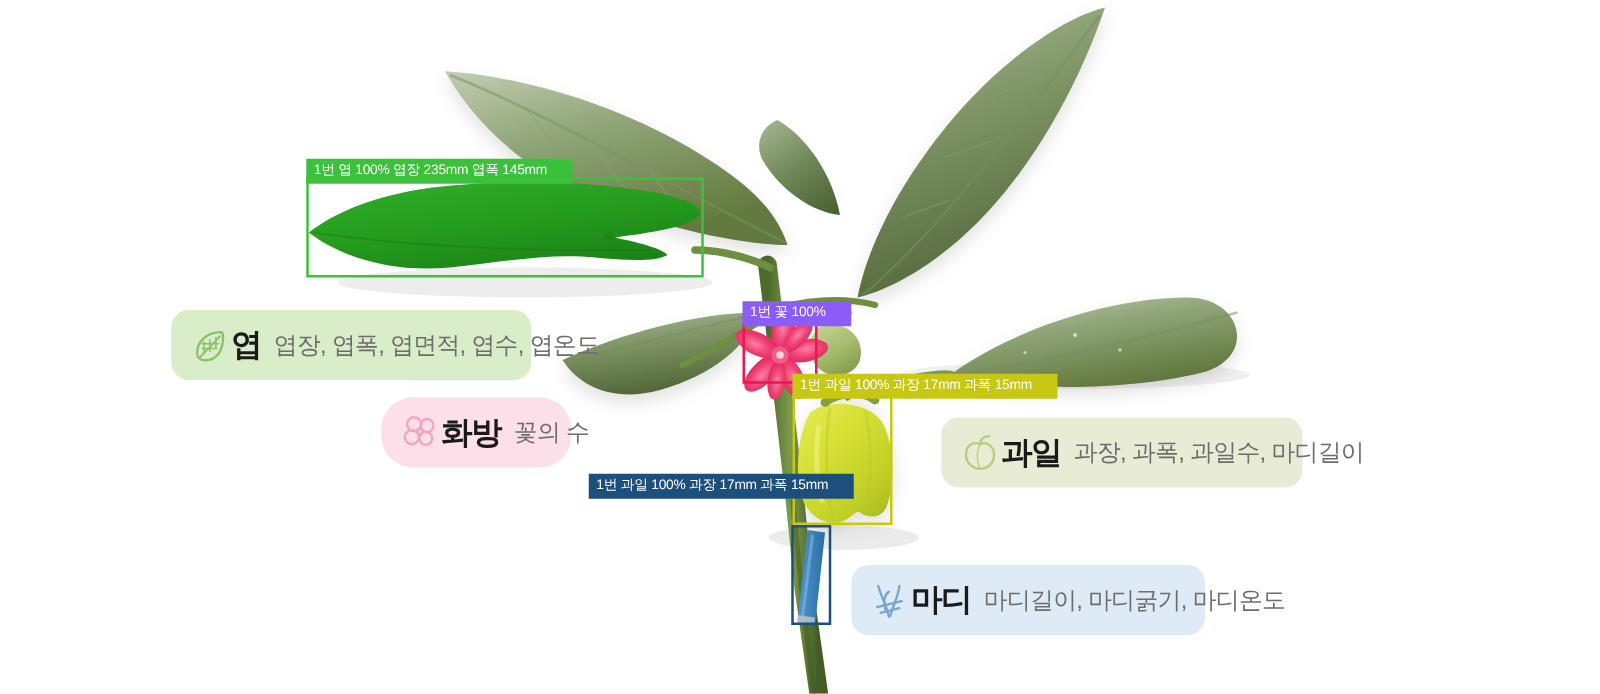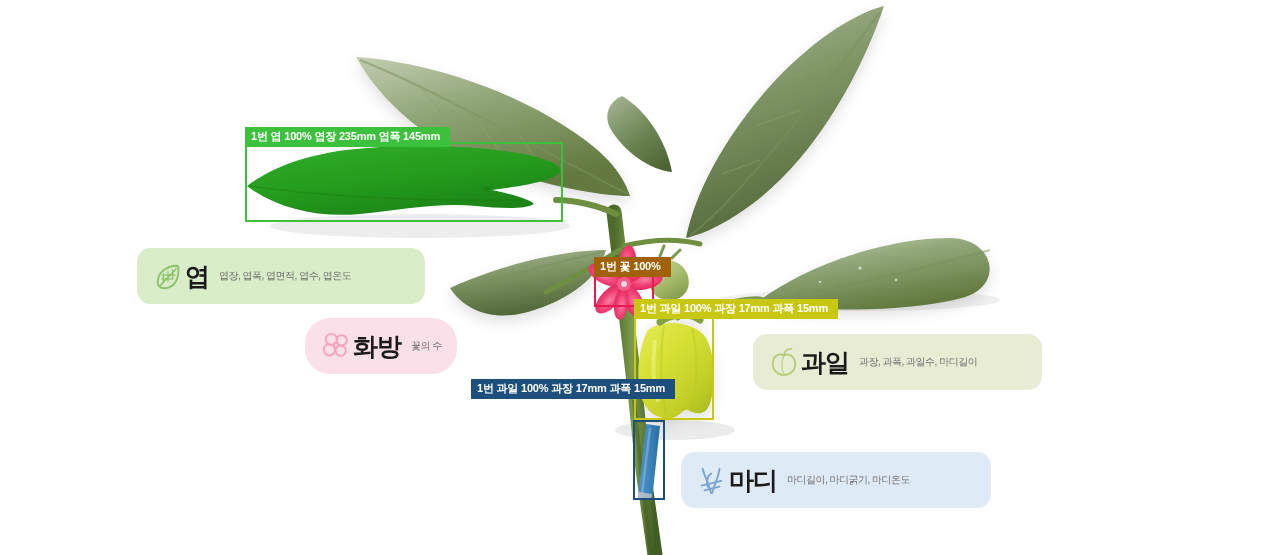--- a/index.html
+++ b/index.html
@@ -26,23 +26,23 @@
   
   .det-box {
     position: absolute;
     border-style: solid;
     background: transparent;
   }
   .det-label {
     position: absolute;
     color: #ffffff;
     font-size: 11px;
-    font-weight: bold;
+    font-weight: normal;
     line-height: 1;
-    padding: 4px 10px 5px 6px;
+    padding: 4px 20px 5px 6px;
     white-space: nowrap;
     letter-spacing: -0.2px;
   }
 
   
   .legend-card {
     position: absolute;
     display: flex;
     align-items: center;
     border-radius: 14px;
@@ -58,21 +58,21 @@
   }
   .legend-card .card-title {
     font-size: 25px;
     font-weight: bold;
     color: #1a1a1a;
     letter-spacing: -1px;
     margin-right: 10px;
     line-height: 1;
   }
   .legend-card .card-sub {
-    font-size: 10px;
+    font-size: 19px;
     color: #6d6d6d;
     letter-spacing: -0.5px;
     line-height: 1;
   }
 </style>
 </head>
 <body>
 
 <div id="stage">
 
@@ -210,21 +210,21 @@
       <path d="M638 492 L652 494 L651 500 L638 498 Z" fill="#d7cfc6" opacity="0.7"></path>
     </svg>
   </div>
 
   <div id="detections-layer">
 
     <div class="det-box" style="left:245px; top:142px; width:318px; height:80px; border-width:2px; border-color:#3cc13c;"></div>
     <div class="det-label" style="left:245px; top:127px; background:#3cc13c;">1번 엽 100% 엽장 235mm 엽폭 145mm</div>
 
     <div class="det-box" style="left:594px; top:258px; width:60px; height:49px; border-width:2px; border-color:#e8194f;"></div>
-    <div class="det-label" style="left:594px; top:241px; background:#a16207;margin-top:16px;">1번 꽃 100%</div>
+    <div class="det-label" style="left:594px; top:241px; background:#8b5cf6;">1번 꽃 100%</div>
 
     <div class="det-box" style="left:634px; top:315px; width:80px; height:105px; border-width:2px; border-color:#c8c812;"></div>
     <div class="det-label" style="left:634px; top:299px; background:#c8c812;">1번 과일 100% 과장 17mm 과폭 15mm</div>
 
     <div class="det-box" style="left:633px; top:420px; width:32px; height:80px; border-width:2px; border-color:#1d4f7c;"></div>
     <div class="det-label" style="left:471px; top:379px; background:#1d4f7c;">1번 과일 100% 과장 17mm 과폭 15mm</div>
   </div>
 
   <div id="legend-layer">
 
@@ -256,21 +256,21 @@
       <svg class="card-icon" viewBox="0 0 32 32">
         <path d="M16 9 C 10 6, 4 10, 4 18 C 4 25, 10 30, 16 30 C 23 30, 28 25, 28 18
                  C 28 11, 22 6, 16 9 Z" fill="none" stroke="#b9cc7a" stroke-width="2"></path>
         <path d="M16 9 C 16 5, 19 2, 24 2" fill="none" stroke="#b9cc7a" stroke-width="2" stroke-linecap="round"></path>
         <path d="M16 10 C 13 14, 13 24, 16 29" fill="none" stroke="#b9cc7a" stroke-width="1.4" opacity="0.8"></path>
       </svg>
       <span class="card-title">과일</span>
       <span class="card-sub">과장, 과폭, 과일수, 마디길이</span>
     </div>
 
-    <div class="legend-card" style="left:681px; top:452px; width:310px; background:#dfeaf7;">
+    <div class="legend-card" style="left:681px; top:452px; width:283px; background:#dfeaf7;">
       <svg class="card-icon" viewBox="0 0 32 32">
         <g fill="none" stroke="#7ba4cf" stroke-width="2" stroke-linecap="round">
           <path d="M6 4 C 8 12, 12 18, 15 30"></path>
           <path d="M24 4 C 23 13, 19 20, 16 30"></path>
           <path d="M15 9 C 11 12, 10 18, 12 24"></path>
           <path d="M5 22 L26 17"></path>
           <path d="M8 27 L24 23"></path>
         </g>
       </svg>
       <span class="card-title">마디</span>

